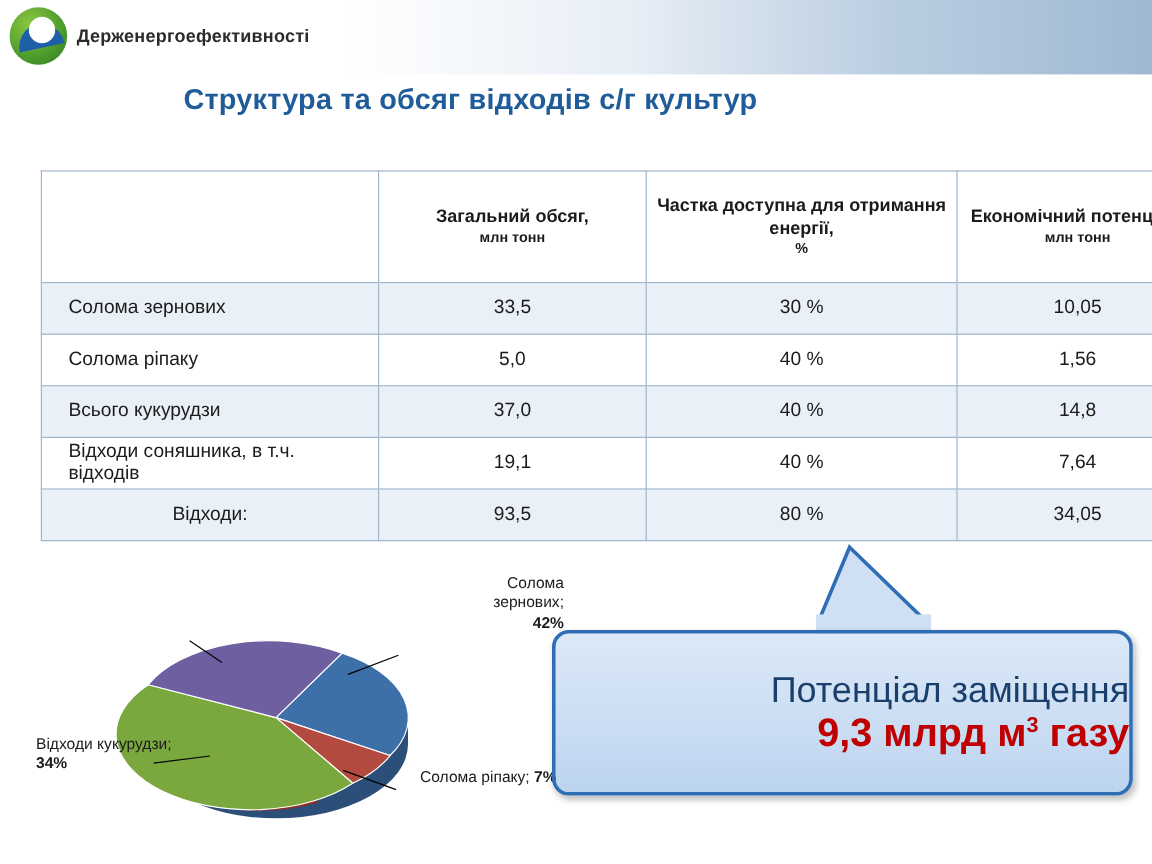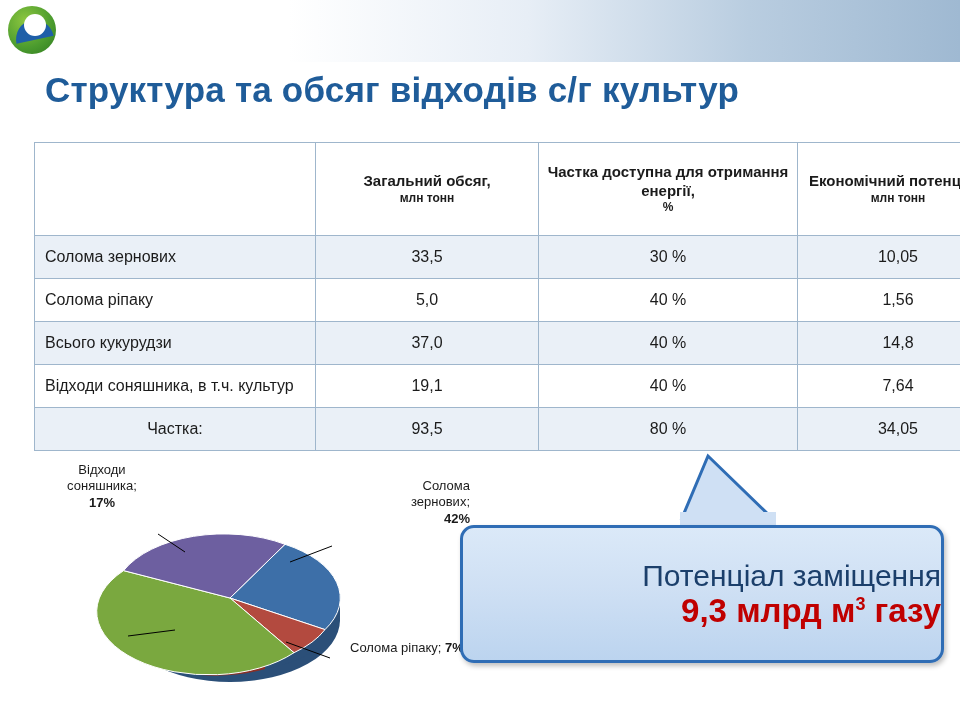--- a/index.html
+++ b/index.html
@@ -31,42 +31,42 @@
     content:"";position:absolute;left:16px;top:8px;width:22px;height:22px;border-radius:50%;
     background:#ffffff;z-index:2;
   }
   .logo-text{
     font-size:15px;font-weight:bold;color:#2b2b2b;letter-spacing:.2px;
     font-family:"Liberation Sans", sans-serif;
   }
   
   .slide-title{
     position:absolute;left:0;top:70px;width:784px;text-align:center;
-    font-size:35px;font-weight:bold;color:#1f5c99;letter-spacing:.2px;
+    font-size:24px;font-weight:bold;color:#1f5c99;letter-spacing:.2px;
   }
   
   .data-table{
     position:absolute;left:34px;top:142px;width:912px;
     border-collapse:collapse;table-layout:fixed;
   }
   .data-table td,.data-table th{
     border:1px solid #9fb6cc;
     vertical-align:middle;
   }
   .data-table thead th{
     height:88px;background:#ffffff;color:#1b1b1b;font-size:15px;font-weight:bold;
     line-height:1.25;padding:2px 6px;text-align:center;
   }
   .data-table thead th .unit{display:block;font-size:12px;font-weight:bold;}
   .col-a{width:268px;}
   .col-b{width:210px;}
   .col-c{width:246px;border-radius:12px;}
   .col-d{width:188px;}
   .data-table tbody td{
-    height:36px;font-size:16px;color:#1b1b1b;padding:3px 10px;
+    height:36px;font-size:16px;color:#1b1b1b;padding:3px 22px;
   }
   .row-alt td{background:#eaf0f7;}
   .row-white td{background:#ffffff;}
   .cell-name{text-align:left;}
   .cell-num{text-align:center;margin-top:32px;}
   .cell-last{text-align:center;padding-top:12px;}
   .row-total td{background:#eaf0f7;}
   .row-total .cell-name{text-align:center;}
   .row-tall td{height:54px;}
   
@@ -97,20 +97,21 @@
   .fl-text{font-size:10px;font-weight:bold;color:#1f4e79;background:#ffffff;}
   .fl-now{font-size:10px;font-weight:bold;color:#ffffff;background:#1f4e79;padding:0 3px;}
   .fl-dot{width:8px;height:8px;background:#f0c419;margin-left:2px;}
 </style>
 </head>
 <body>
 
 <div class="header-bar">
   <div class="logo-wrap">
     <div class="logo-mark"></div>
+    <div class="logo-text">Держенергоефективності</div>
   </div>
 </div>
 
 <div class="slide-title">Структура та обсяг відходів с/г культур</div>
 
 <table class="data-table">
   <thead>
     <tr>
       <th class="col-a">
         <span></span>
@@ -142,27 +143,27 @@
       <td class="cell-num">40 %</td>
       <td class="cell-last">1,56</td>
     </tr>
     <tr class="row-alt">
       <td class="cell-name">Всього кукурудзи</td>
       <td class="cell-num">37,0</td>
       <td class="cell-num">40 %</td>
       <td class="cell-last">14,8</td>
     </tr>
     <tr class="row-white row-tall">
-      <td class="cell-name">Відходи соняшника, в т.ч.  культур</td>
+      <td class="cell-name">Відходи соняшника, в т.ч.  відходів</td>
       <td class="cell-num">19,1</td>
       <td class="cell-num">40 %</td>
       <td class="cell-last">7,64</td>
     </tr>
     <tr class="row-total">
-      <td class="cell-name">Частка:</td>
+      <td class="cell-name">Відходи:</td>
       <td class="cell-num">93,5</td>
       <td class="cell-num">80 %</td>
       <td class="cell-last">34,05</td>
     </tr>
   </tbody>
 </table>
 
 <div class="pie-area">
   <svg class="pie-svg" width="300" height="200" viewBox="0 0 300 200">
 
@@ -178,27 +179,27 @@
     <path d="M150,108 L214,162.7 A110,62 0 0 1 43.6,80.6 Z" fill="#7aa83f" stroke="#ffffff" stroke-width="1"></path>
 
     <path d="M150,108 L43.6,80.6 A110,62 0 0 1 205,54.3 Z" fill="#6d5fa0" stroke="#ffffff" stroke-width="1"></path>
 
     <line x1="105" y1="62" x2="78" y2="44" stroke="#000" stroke-width="1"></line>
     <line x1="210" y1="72" x2="252" y2="56" stroke="#000" stroke-width="1"></line>
     <line x1="95" y1="140" x2="48" y2="146" stroke="#000" stroke-width="1"></line>
     <line x1="206" y1="152" x2="250" y2="168" stroke="#000" stroke-width="1"></line>
   </svg>
 
-  <div class="pie-label lbl-son">
-    <span>Відходи соняшника;</span><br>
-    <b>17%</b>
-  </div>
   <div class="pie-label lbl-zern">
     <span>Солома зернових;</span><br>
     <b>42%</b>
+  </div>
+  <div class="pie-label lbl-kuk">
+    <span>Відходи кукурудзи;</span><br>
+    <b>34%</b>
   </div>
   <div class="pie-label lbl-rip">
     <span>Солома ріпаку;</span>
     <b>7%</b>
   </div>
 </div>
 
 <svg class="tail-svg" width="110" height="90" viewBox="0 0 110 90">
   <polygon points="36,4 100,66 10,66" fill="#cfe0f4" stroke="#2f6db5" stroke-width="3"></polygon>
   <rect x="8" y="60" width="96" height="26" fill="#cfe0f4"></rect>

